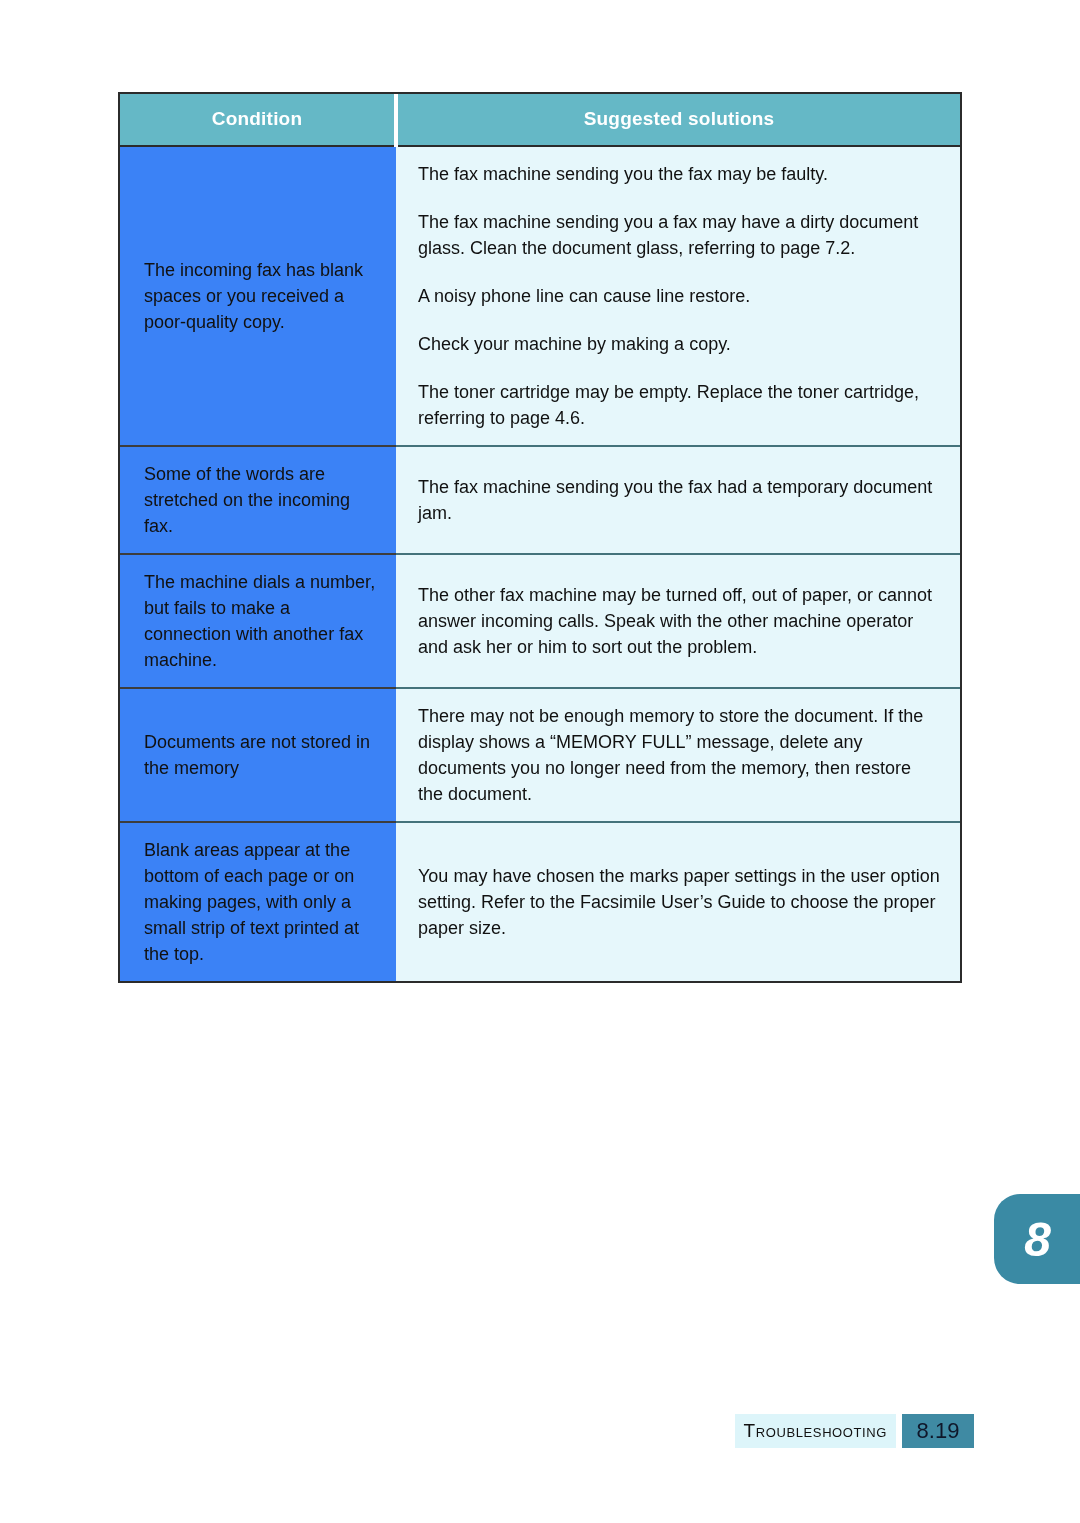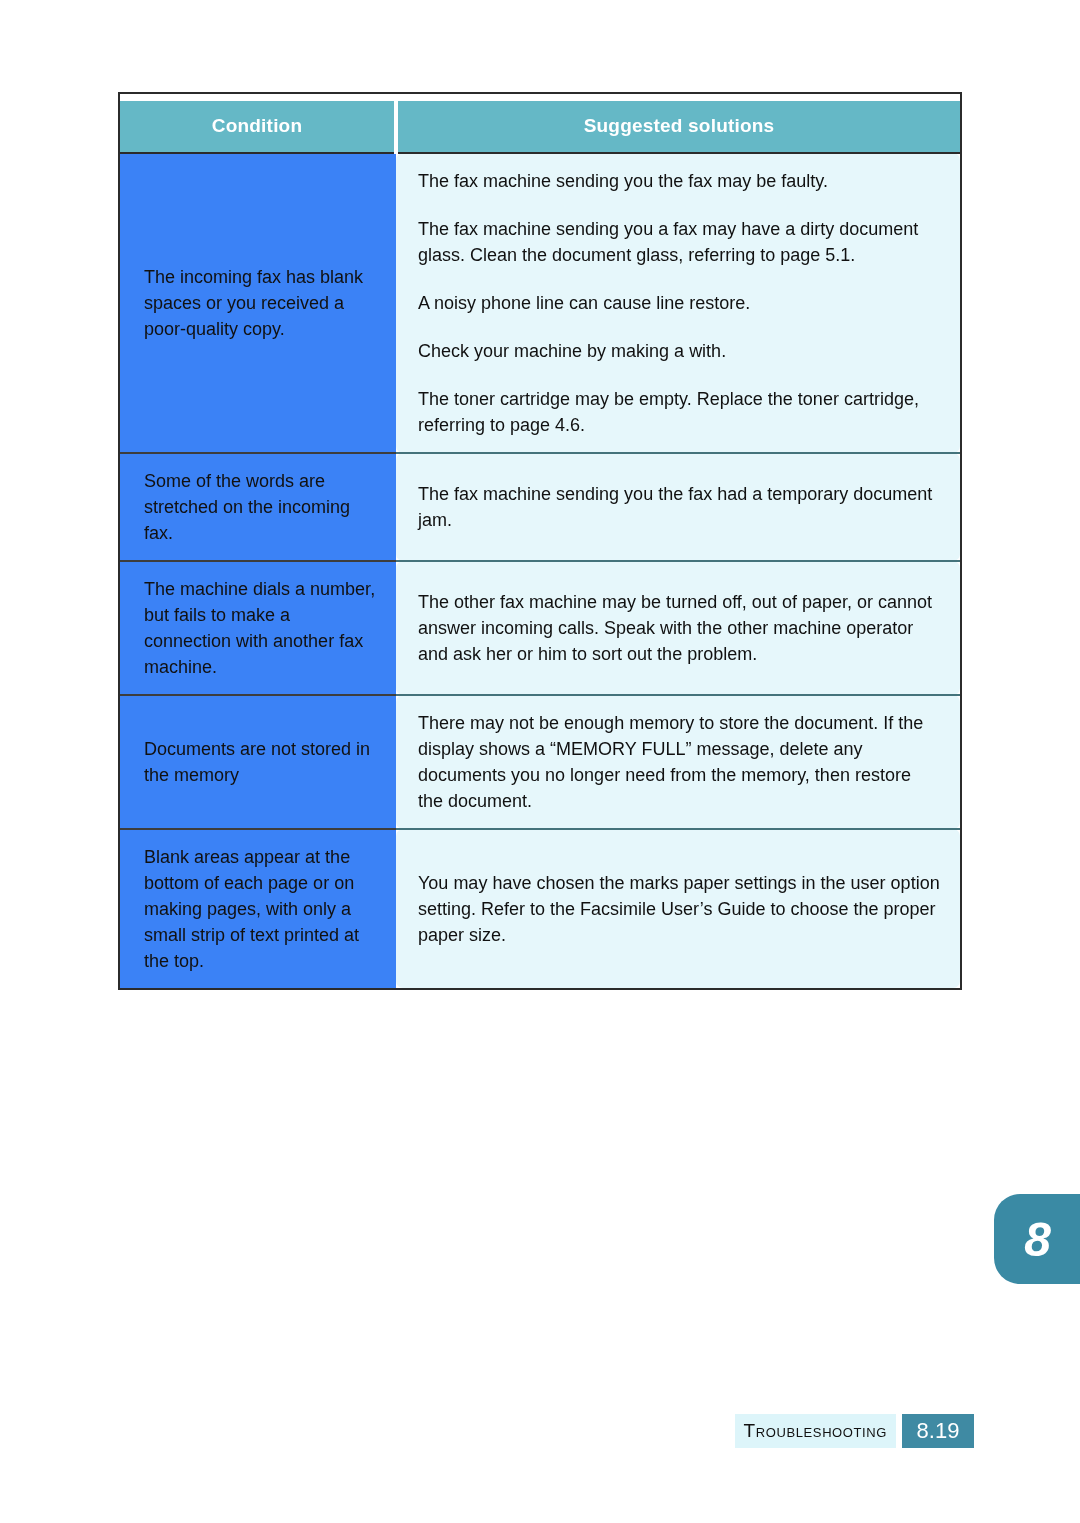--- a/index.html
+++ b/index.html
@@ -30,21 +30,20 @@
     width: 844px;
     border: 2px solid #2b2b2b;
     border-collapse: collapse;
     background: #ffffff;
     box-sizing: border-box;
   }
   #trouble-table table {
     border-collapse: collapse;
     width: 100%;
     table-layout: fixed;
-    margin-top: 7px;
   }
   col.c-cond { width: 276px; }
   col.c-sol  { width: 564px; }
 
   
   .thead-row th {
     background: #65b8c6;
     color: #ffffff;
     font-size: 19px;
     font-weight: bold;
@@ -73,21 +72,21 @@
     border-top: none;
   }
   td.cell-cond {
     background: #3b82f6;
     padding: 14px 14px 14px 24px;
   }
   td.cell-sol {
     background: #e6f7fb;
     padding: 14px 20px 14px 22px;
   }
-  .row td.cell-sol { border-top-color: #44737b; border-radius: 7px; }
+  .row td.cell-sol { border-top-color: #44737b; }
 
   .sol-para { margin: 0 0 22px 0; }
   .sol-para:last-child { margin-bottom: 0; }
   .cond-text { margin: 0; }
 
   
   #chapter-tab {
     position: absolute;
     right: 0;
     top: 1194px;
@@ -122,21 +121,21 @@
     color: #111111;
     font-size: 19px;
     font-variant: small-caps;
     letter-spacing: .6px;
     display: flex;
     align-items: center;
     padding: 0 9px 0 9px;
   }
   #footer-page-number {
     background: #3f8aa3;
-    color: #ffffff;
+    color: #0f172a;
     font-size: 22px;
     display: flex;
     align-items: center;
     justify-content: center;
     padding: 0 10px;
     margin-left: 6px;
     min-width: 52px;
   }
 </style>
 </head>
@@ -156,23 +155,23 @@
           <th class="th-sol">Suggested solutions</th>
         </tr>
       </thead>
       <tbody id="table-body">
           <tr class="row">
             <td class="cell-cond">
               <p class="cond-text">The incoming fax has blank spaces or you received a poor-quality copy.</p>
             </td>
             <td class="cell-sol">
               <p class="sol-para">The fax machine sending you the fax may be faulty.</p>
-              <p class="sol-para">The fax machine sending you a fax may have a dirty document glass. Clean the document glass, referring to page 5.1.</p>
+              <p class="sol-para">The fax machine sending you a fax may have a dirty document glass. Clean the document glass, referring to page 7.2.</p>
               <p class="sol-para">A noisy phone line can cause line restore.</p>
-              <p class="sol-para">Check your machine by making a with.</p>
+              <p class="sol-para">Check your machine by making a copy.</p>
               <p class="sol-para">The toner cartridge may be empty. Replace the toner cartridge, referring to page 4.6.</p>
             </td>
           </tr>
           <tr class="row">
             <td class="cell-cond">
               <p class="cond-text">Some of the words are stretched on the incoming fax.</p>
             </td>
             <td class="cell-sol">
               <p class="sol-para">The fax machine sending you the fax had a temporary document jam.</p>
             </td>

